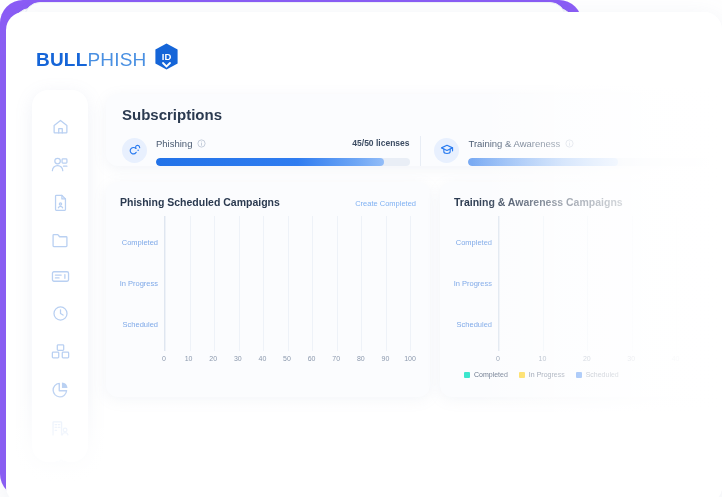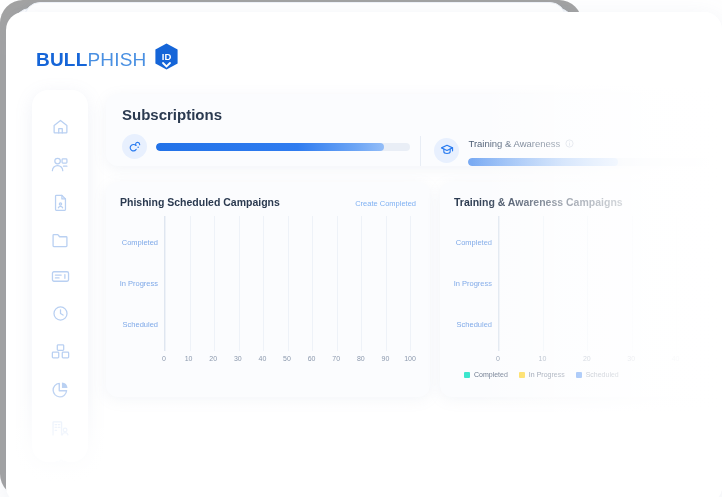--- a/index.html
+++ b/index.html
@@ -10,21 +10,21 @@
     overflow: hidden;
     background: #ffffff;
     font-family: "Liberation Sans", sans-serif;
     -webkit-font-smoothing: antialiased;
   }
 
   #app {
     position: relative;
     width: 582px;
     height: 497px;
-    background: #a3a3a3;
+    background: #8b5cf6;
     border-radius: 23px;
   }
 
   
   .deck-card {
     position: absolute;
     background: #ffffff;
     border-radius: 18px;
     border: 1px solid #eef2f8;
   }
@@ -392,20 +392,31 @@
 
           <div class="sub-block phishing">
             <span class="sub-icon">
               <svg width="14" height="14" viewBox="0 0 24 24" fill="none" stroke="currentColor" stroke-width="2" stroke-linecap="round" stroke-linejoin="round">
                 <path d="M20 8 C20 5 17.5 3.2 15 4.4 C13 5.4 12.6 7.6 13.6 9.2"></path>
                 <path d="M13.6 9.2 C11.5 7.2 7.5 7.2 5.2 9.6 C3 12 3.4 15.6 6 17.4 C8.6 19.2 12.2 18.4 14 16"></path>
                 <circle cx="17.4" cy="12.4" r="1.3" fill="currentColor" stroke="none"></circle>
               </svg>
             </span>
             <div class="sub-body">
+              <div class="sub-head">
+                <span class="sub-name">Phishing</span>
+                <span class="info-icon">
+                  <svg width="9" height="9" viewBox="0 0 16 16" fill="none" stroke="currentColor" stroke-width="1.4">
+                    <circle cx="8" cy="8" r="6.4"></circle>
+                    <path d="M8 7.2 v4" stroke-linecap="round"></path>
+                    <circle cx="8" cy="4.9" r="0.75" fill="currentColor" stroke="none"></circle>
+                  </svg>
+                </span>
+                <span class="sub-licenses">45/50 licenses</span>
+              </div>
               <div class="track">
                 <div class="fill" id="fill-phishing" style="width: 90%;"></div>
               </div>
             </div>
           </div>
 
           <div class="sub-divider"></div>
 
           <div class="sub-block training">
             <span class="sub-icon">

